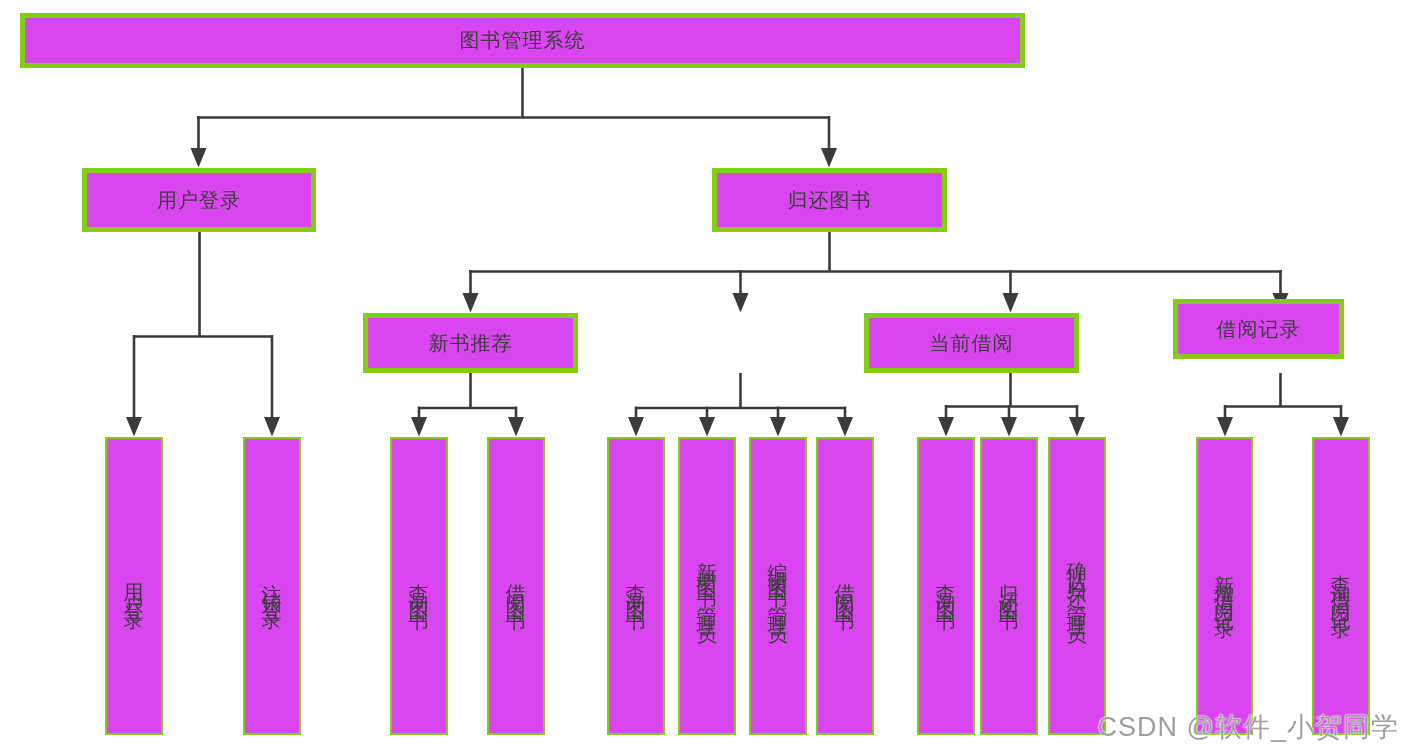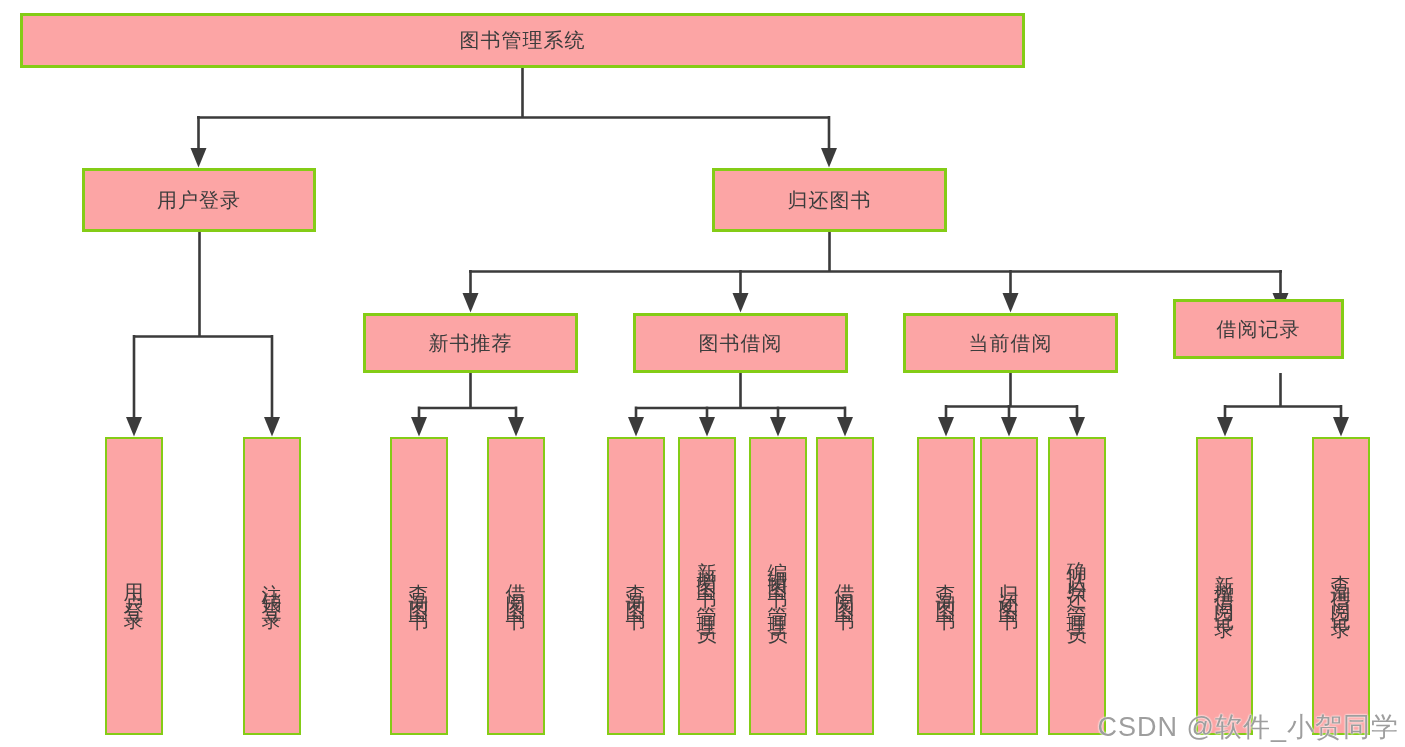--- a/index.html
+++ b/index.html
@@ -18,22 +18,22 @@
   .connectors {
     position: absolute;
     left: 0;
     top: 0;
     width: 1405px;
     height: 747px;
   }
   .node {
     position: absolute;
     box-sizing: border-box;
-    background: #fca5a5;
-    border: 3px solid #84cc16;
+    background: #d946ef;
+    border: 5px solid #84cc16;
     color: #3d3d3d;
     display: flex;
     align-items: center;
     justify-content: center;
     font-size: 20px;
     letter-spacing: 1px;
     text-align: center;
   }
   .leaf {
     border-width: 2.5px;
@@ -111,22 +111,21 @@
       <polygon points="1333,417 1349,417 1341,436.5"></polygon>
     </g>
   </svg>
 
   <div class="node" style="left:20px; top:13px; width:1005px; height:55px;">图书管理系统</div>
 
   <div class="node" style="left:82px; top:168px; width:234px; height:64px;">用户登录</div>
   <div class="node" style="left:712px; top:168px; width:235px; height:64px;">归还图书</div>
 
   <div class="node" style="left:363px; top:313px; width:215px; height:60px;text-align:center;">新书推荐</div>
-  <div class="node" style="left:633px; top:313px; width:215px; height:60px;">图书借阅</div>
-  <div class="node" style="left:903px; top:313px; width:215px; height:60px;">当前借阅</div>
+  <div class="node" style="left:864px; top:313px; width:215px; height:60px;">当前借阅</div>
   <div class="node" style="left:1173px; top:299px; width:171px; height:60px;">借阅记录</div>
 
   <div class="node leaf" style="left:105px;">
     <span class="vtext">用户登录</span>
   </div>
   <div class="node leaf" style="left:243px;">
     <span class="vtext">注销登录</span>
   </div>
 
   <div class="node leaf" style="left:390px;">

